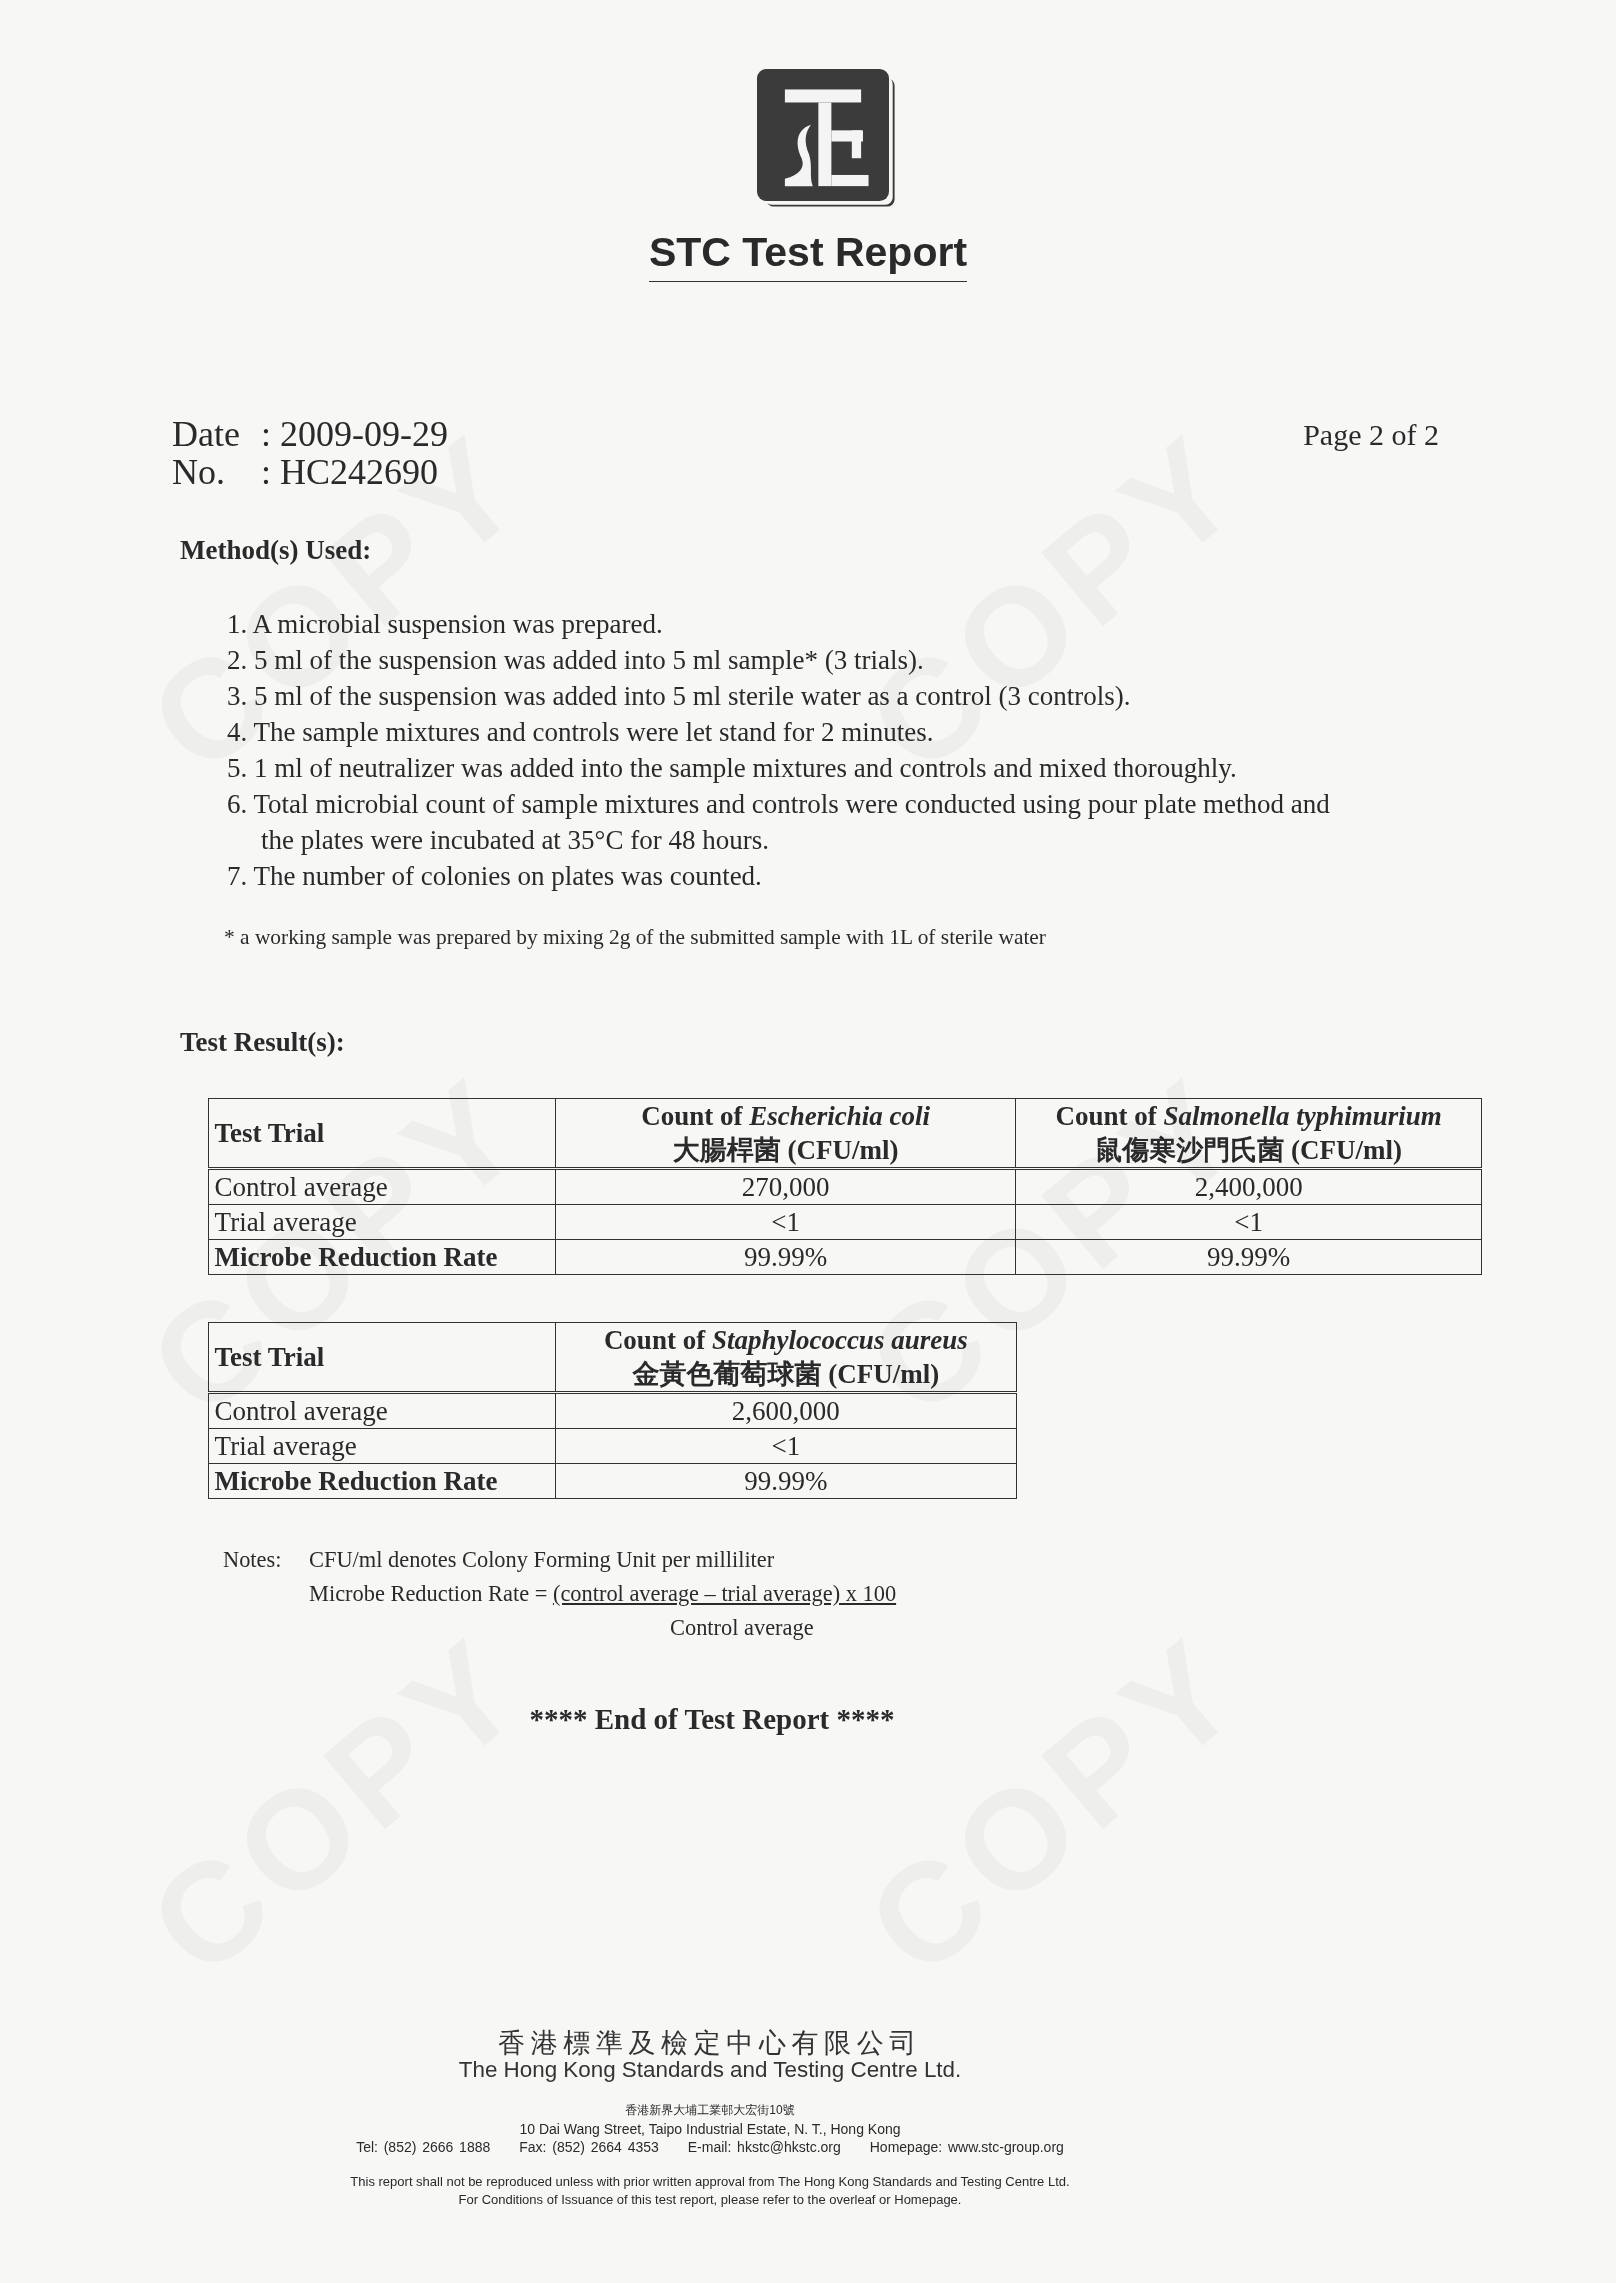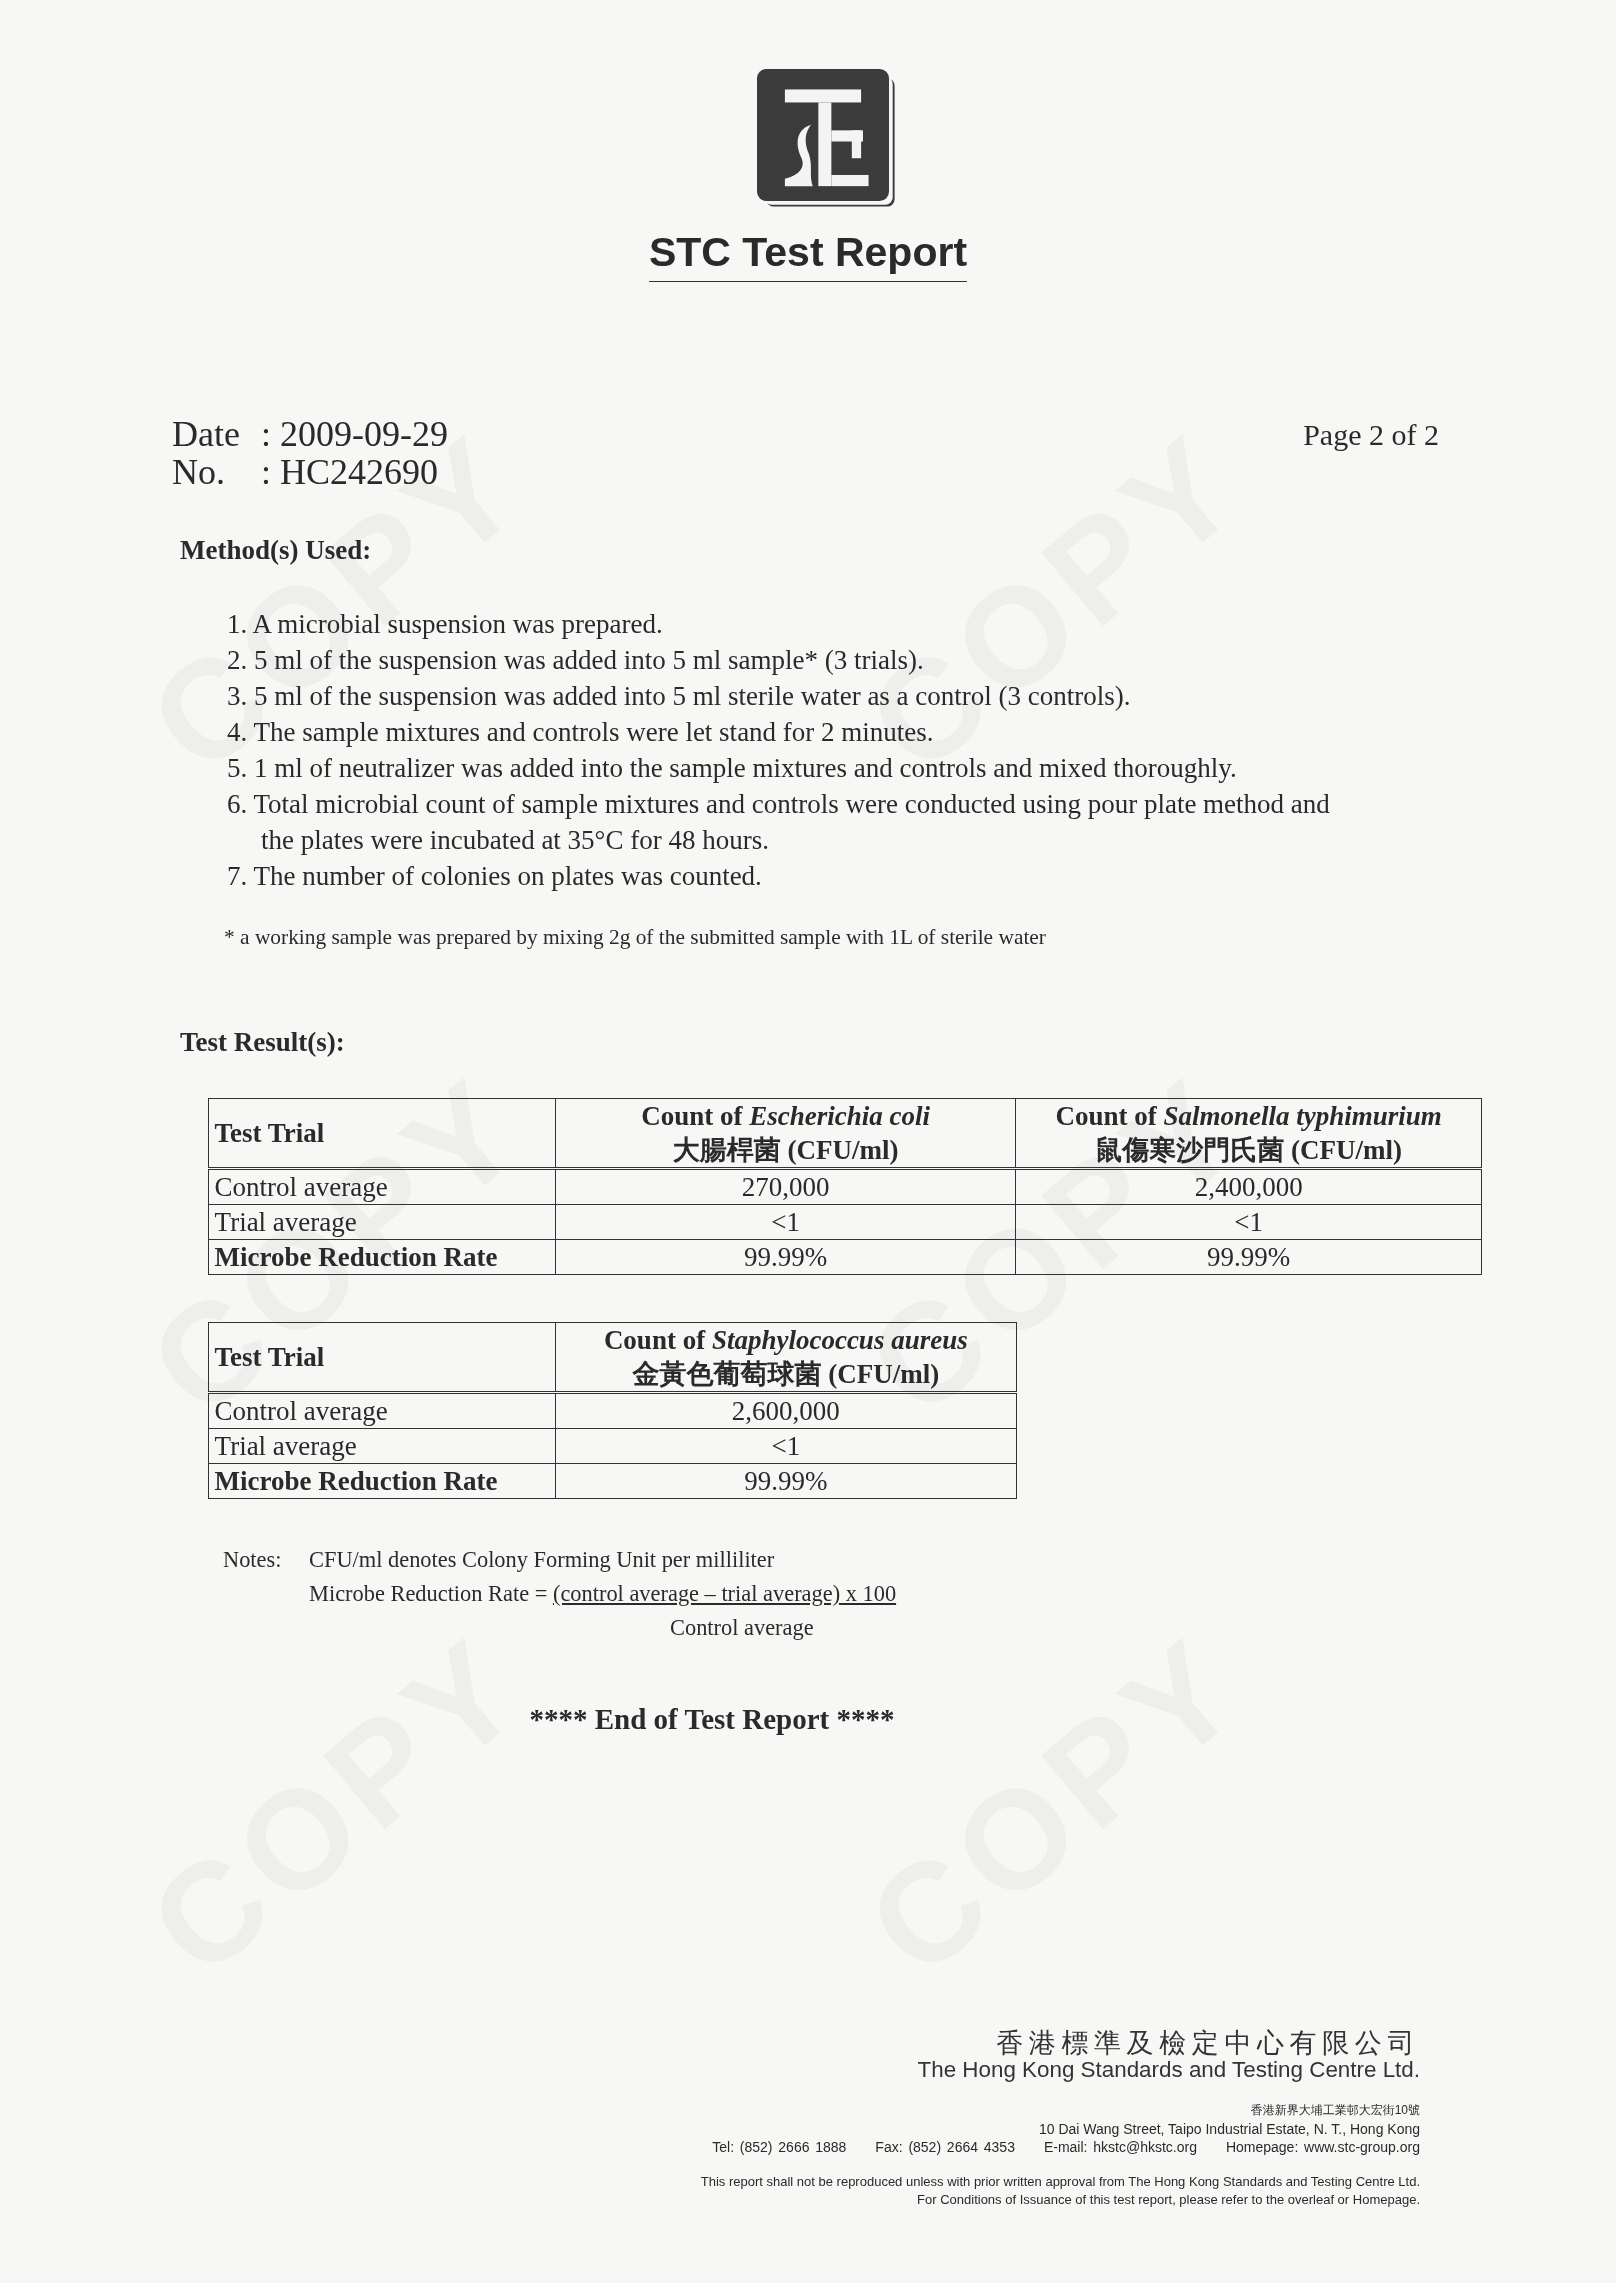--- a/index.html
+++ b/index.html
@@ -31,21 +31,21 @@
   .methods { left: 227px; top: 606px; font-size: 27px; line-height: 36px; margin: 0; padding: 0; list-style: none; }
   .footnote { left: 224px; top: 925px; font-size: 21.4px; }
   table.res { position: absolute; border-collapse: collapse; font-size: 27px; }
   table.res td { border: 1.9px solid #333; padding: 0 5.6px; line-height: 34px; }
   table.res td.c { text-align: center; }
   table.res tr.hdr td { line-height: 34px; }
   table.res tr.hdr { border-bottom: 3.7px double #333; }
   .b { font-weight: bold; }
   .notes { left: 223px; top: 1543px; font-size: 22.4px; line-height: 34px; }
   .end { left: 0; width: 1424px; top: 1703px; text-align: center; font-weight: bold; font-size: 29px; }
-  .footer { left: 0; width: 1420px; text-align: right; font-family: "Liberation Sans", sans-serif; }
+  .footer { left: 0; width: 1420px; text-align: center; font-family: "Liberation Sans", sans-serif; }
 </style>
 </head>
 <body>
 
 <div class="watermark" style="left:121px;top:522px;">COPY</div>
 <div class="watermark" style="left:839px;top:522px;">COPY</div>
 <div class="watermark" style="left:121px;top:1165px;">COPY</div>
 <div class="watermark" style="left:839px;top:1165px;">COPY</div>
 <div class="watermark" style="left:121px;top:1725px;">COPY</div>
 <div class="watermark" style="left:839px;top:1725px;">COPY</div>

